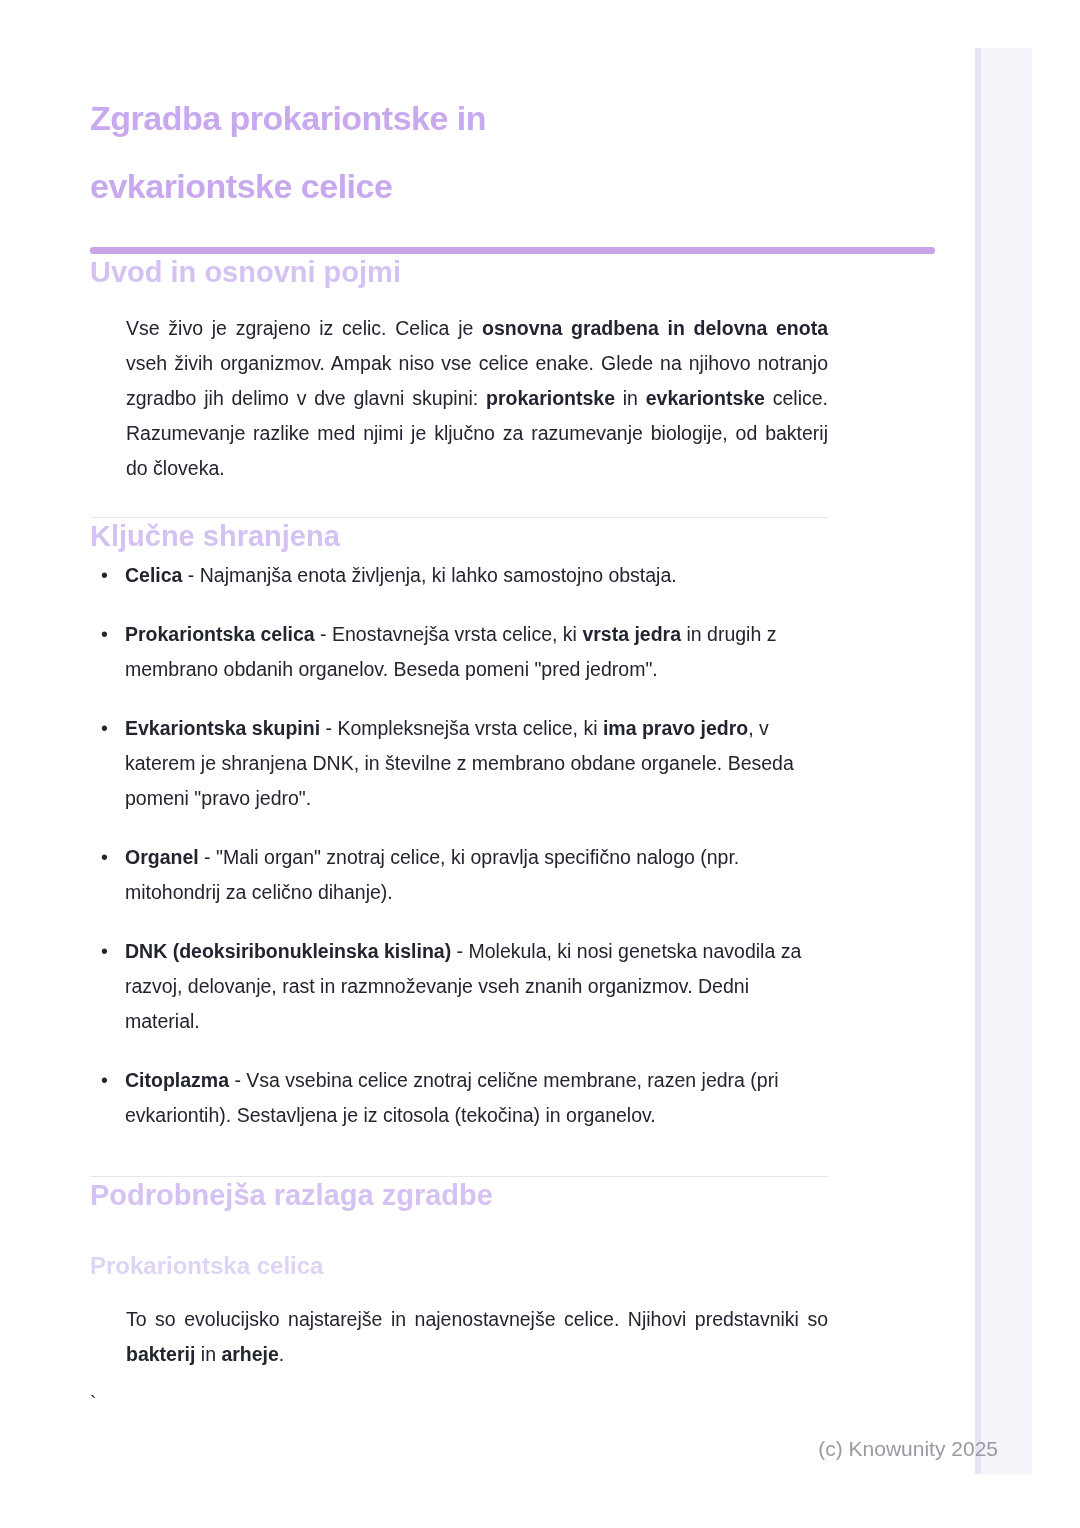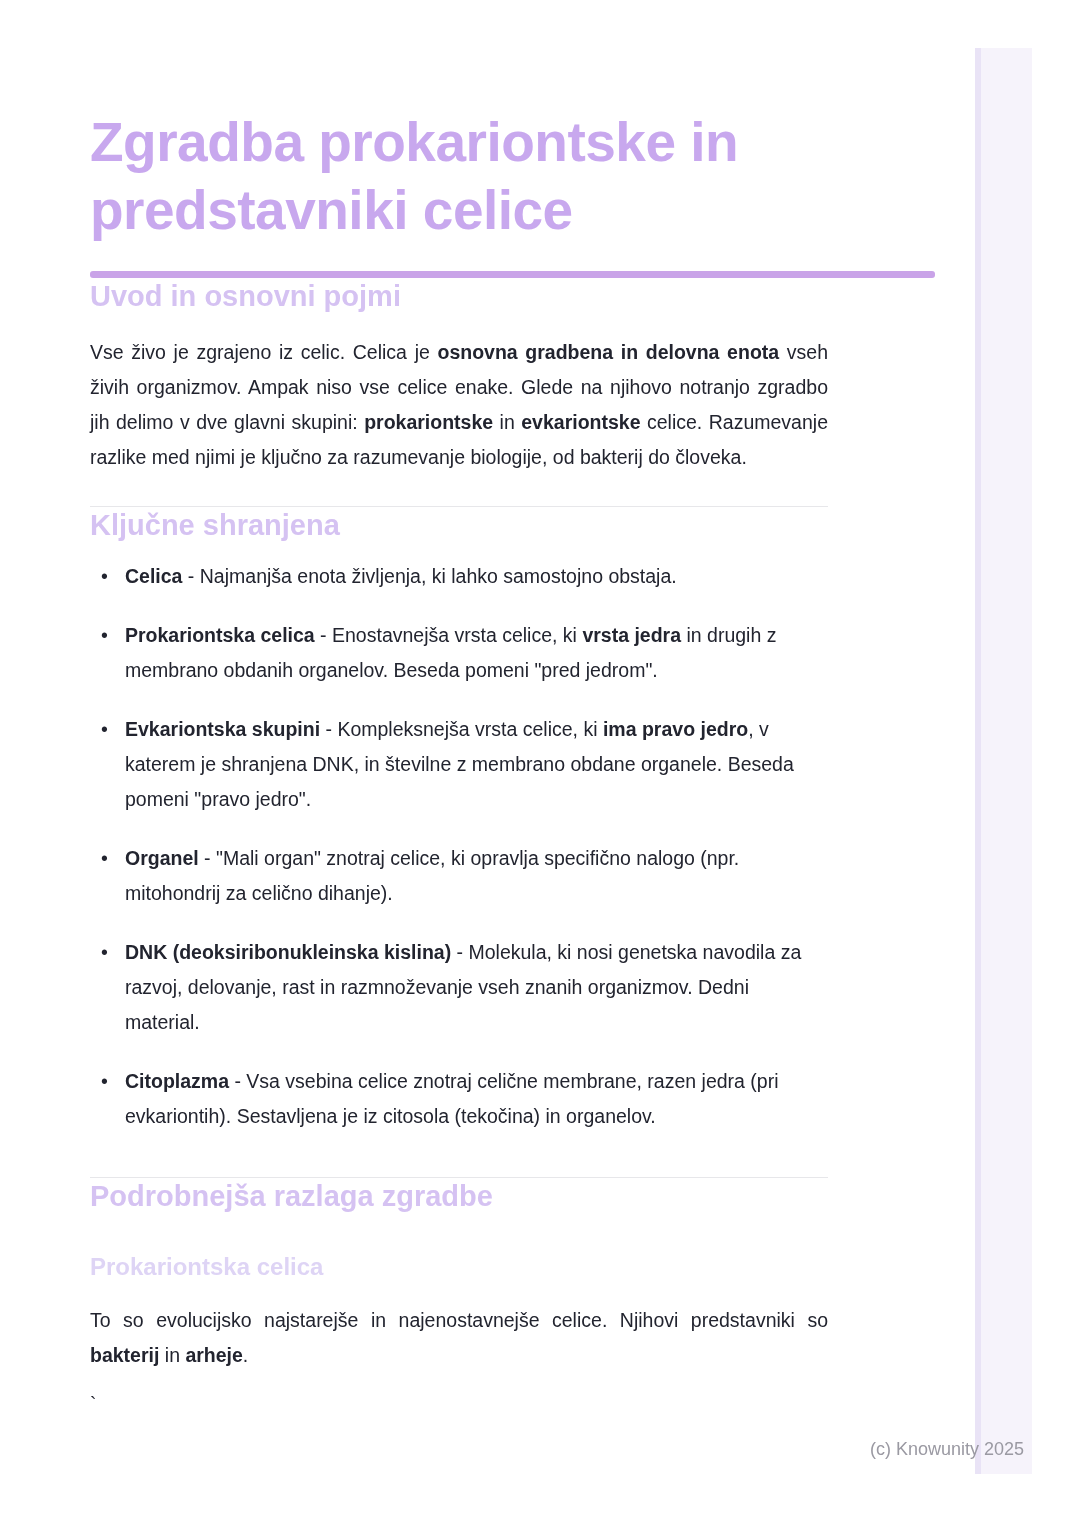--- a/index.html
+++ b/index.html
@@ -24,22 +24,22 @@
   .side-strip{
     position:absolute;left:975px;top:48px;width:57px;height:1426px;
     background:var(--strip-bg);
     border-left:6px solid var(--strip-edge);
     z-index:0;
   }
   .content{
     position:absolute;left:90px;top:0;width:738px;z-index:1;
   }
   h1.page-title{
-    padding-top:108px;
-    font-size:55px;font-weight:bold;
+    padding-top:84px;
+    font-size:34px;font-weight:bold;
     line-height:68px;letter-spacing:-0.5px;
     color:var(--title-purple);
   }
   h1.page-title span{display:block;}
   .title-rule{
     width:845px;height:7px;border-radius:3px;
     background:var(--rule-purple);
     margin-top:27px;
   }
   h2.section-heading{
@@ -49,28 +49,29 @@
   h3.sub-heading{
     margin-top:38px;
     font-size:24px;font-weight:bold;line-height:30px;
     color:var(--subheading-purple);
   }
   p.body-para{
     margin-top:21px;
     font-size:19.5px;line-height:35px;
     text-align:justify;
     color:var(--body-text);
+    margin-left:36px;
   }
   .divider{
     border:none;border-top:1px solid var(--divider);
     margin-top:31px;
   }
   .divider.second{margin-top:43px;}
   ul.definitions{
-    margin-top:16px;list-style:none;
+    margin-top:4px;list-style:none;
   }
   ul.definitions li{
     position:relative;
     padding-left:35px;
     font-size:19.5px;line-height:35px;
     margin-bottom:24px;
     color:var(--body-text);
   }
   ul.definitions li::before{
     content:"\2022";
@@ -78,36 +79,36 @@
     font-size:19.5px;line-height:35px;
     color:var(--body-text);
   }
   b{font-weight:bold;}
   p.stray{
     margin-top:19px;
     font-size:19px;line-height:24px;
     text-align:left;
   }
   .footer-note{
-    position:absolute;right:56px;top:1440px;
-    font-size:18px;line-height:18px;
+    position:absolute;right:82px;top:1440px;
+    font-size:21px;line-height:18px;
     color:var(--footer-gray);
     z-index:2;
   }
 </style>
 </head>
 <body>
 
 <div class="side-strip"></div>
 
 <main class="content">
 
   <h1 class="page-title">
     <span>Zgradba prokariontske in</span>
-    <span>predstavniki celice</span>
+    <span>evkariontske celice</span>
   </h1>
 
   <div class="title-rule"></div>
 
   <section>
     <h2 class="section-heading">Uvod in osnovni pojmi</h2>
     <p class="body-para"><span>Vse živo je zgrajeno iz celic. Celica je </span><b>osnovna gradbena in delovna enota</b><span> vseh živih organizmov. Ampak niso vse celice enake. Glede na njihovo notranjo zgradbo jih delimo v dve glavni skupini: </span><b>prokariontske</b><span> in </span><b>evkariontske</b><span> celice. Razumevanje razlike med njimi je ključno za razumevanje biologije, od bakterij do človeka.</span></p>
   </section>
 
   <hr class="divider">

